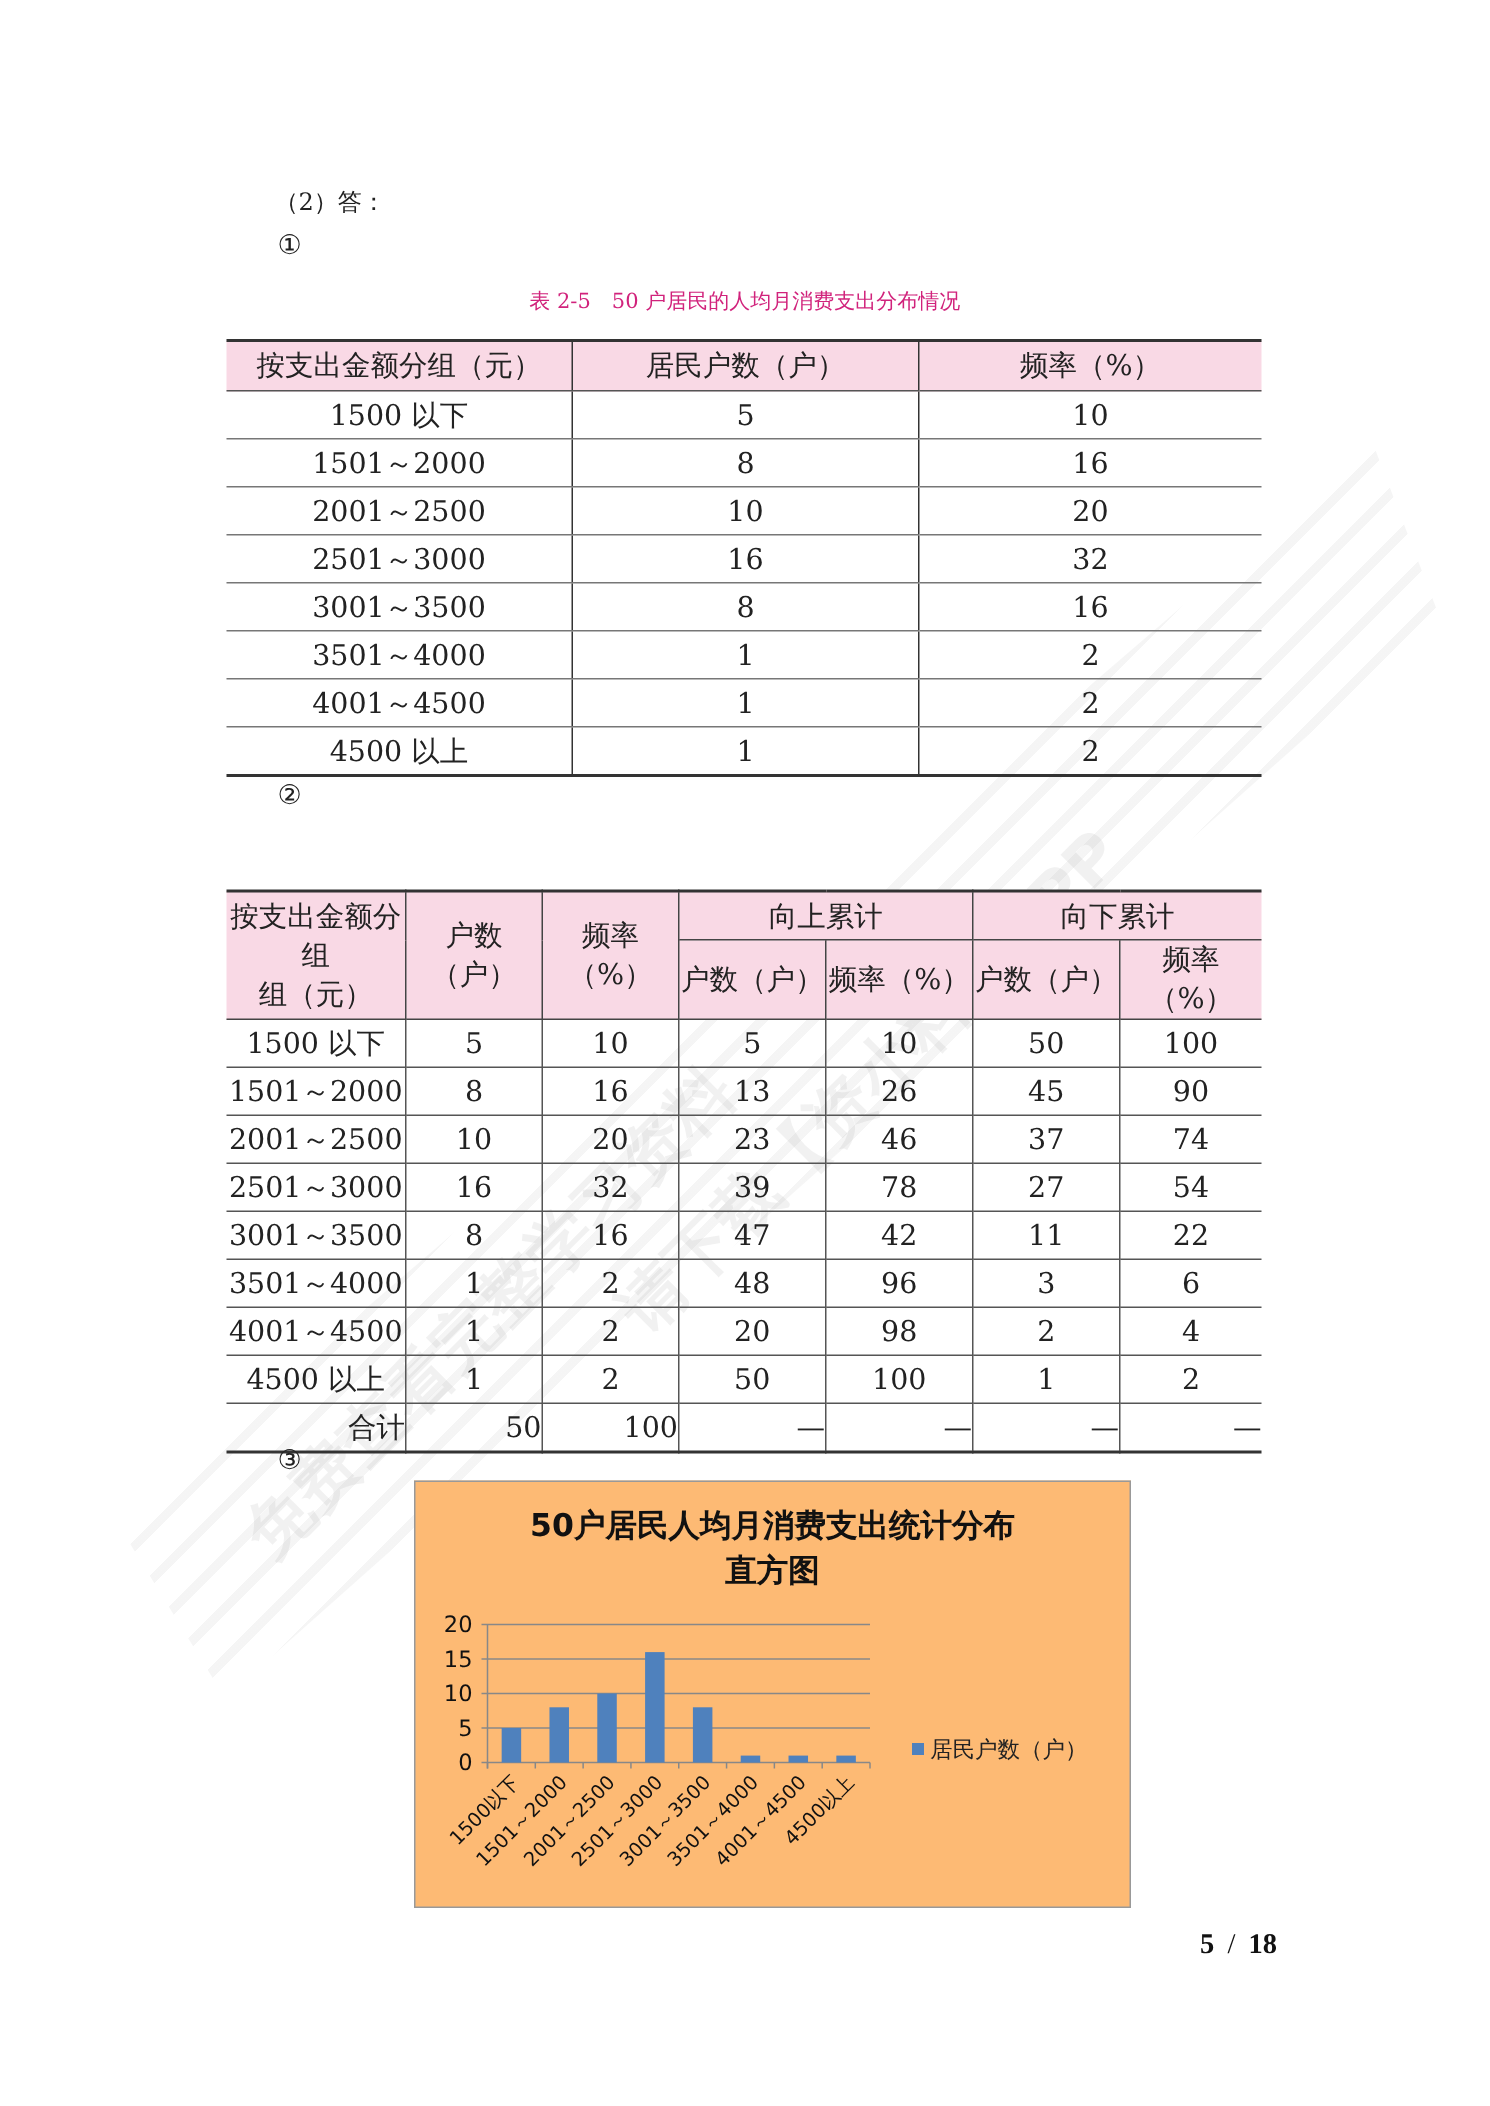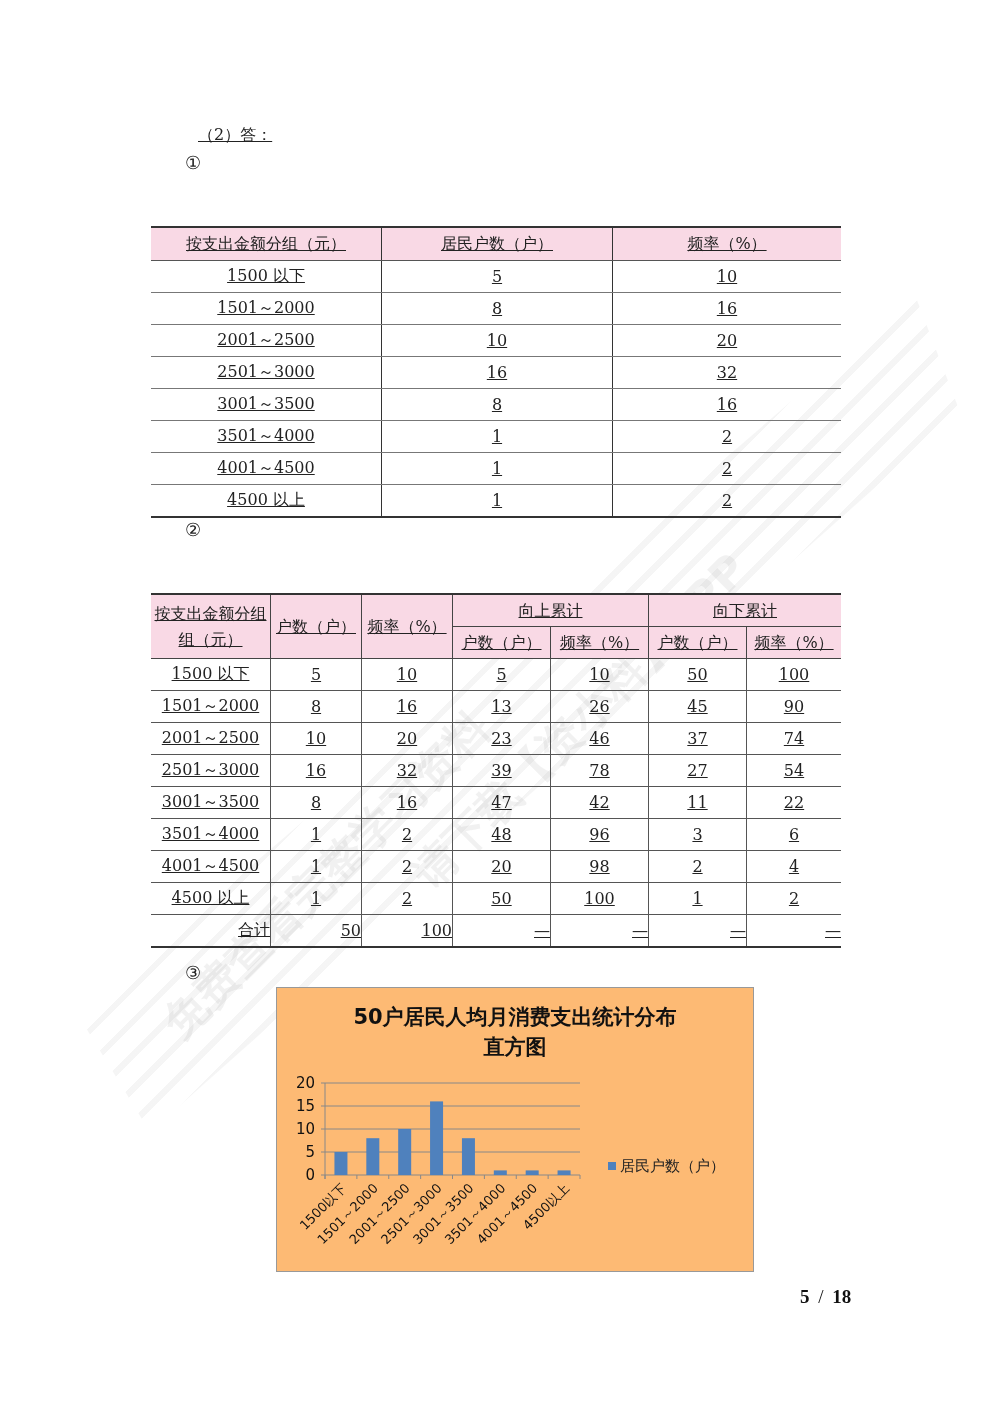--- a/index.html
+++ b/index.html
@@ -16,21 +16,21 @@
       transform-origin: left top; white-space: nowrap;
     }
     .stripes {
       position: absolute; left: 60px; top: 250px; width: 900px; height: 900px; z-index: 0;
       background: repeating-linear-gradient(135deg, rgba(210,210,210,0.0) 0 18px, rgba(210,210,210,0.22) 18px 24px);
       clip-path: polygon(95% 5%, 100% 18%, 10% 98%, 2% 85%);
     }
     .content { position: absolute; left: 0; top: 0; width: 993px; height: 1404px; z-index: 1; }
     .line { position: absolute; font-size: 16px; }
     .caption { position: absolute; font-size: 14px; color: #d1237c; left: 0; width: 993px; text-align: center; }
-    table { position: absolute; border-collapse: collapse; font-size: 16px; text-decoration: underline; }
+    table { position: absolute; border-collapse: collapse; font-size: 19px; }
     table td, table th { text-align: center; font-weight: normal; padding: 0; }
     .t1 { left: 151px; top: 226px; width: 690px; border-top: 2px solid #333; border-bottom: 2px solid #333; }
     .t1 th { height: 32px; background: #f9d9e5; border-bottom: 1.5px solid #555; }
     .t1 td { height: 31px; border-bottom: 1px solid #777; }
     .t1 th + th, .t1 td + td { border-left: 1px solid #333; }
     .t2 { left: 151px; top: 593px; width: 690px; border-top: 2px solid #333; border-bottom: 2px solid #333; }
     .t2 th { background: #f9d9e5; border: 1px solid #444; border-top: none; height: 31px; line-height: 26px; }
     .t2 th:first-child { border-left: none; }
     .t2 th:last-child { border-right: none; }
     .t2 td { height: 31px; border: 1px solid #555; border-top: none; }
@@ -47,23 +47,24 @@
   </style>
 </head>
 <body>
 
 <div class="stripes"></div>
 <div class="watermark" style="left:150px; top:1010px; font-size:44px; transform: rotate(-45deg);">免费查看完整学习资料</div>
 <div class="watermark" style="left:400px; top:860px; font-size:44px; transform: rotate(-45deg);">请下载【资小料】APP</div>
 
 <div class="content">
 
-  <div class="line" style="left:198px; top:125px;text-decoration:underline;">（2）答：</div>
+  <div class="line" style="left:183px; top:125px;">（2）答：</div>
   <div class="line" style="left:185px; top:152px; font-size:18px;">①</div>
 
+  <div class="caption" style="top:192px;">表 2-5　50 户居民的人均月消费支出分布情况</div>
 
   <table class="t1">
     <thead>
       <tr>
         <th style="width:230px;">按支出金额分组（元）</th>
         <th style="width:230px;">居民户数（户）</th>
         <th>频率（%）</th>
       </tr>
     </thead>
     <tbody id="t1body">

